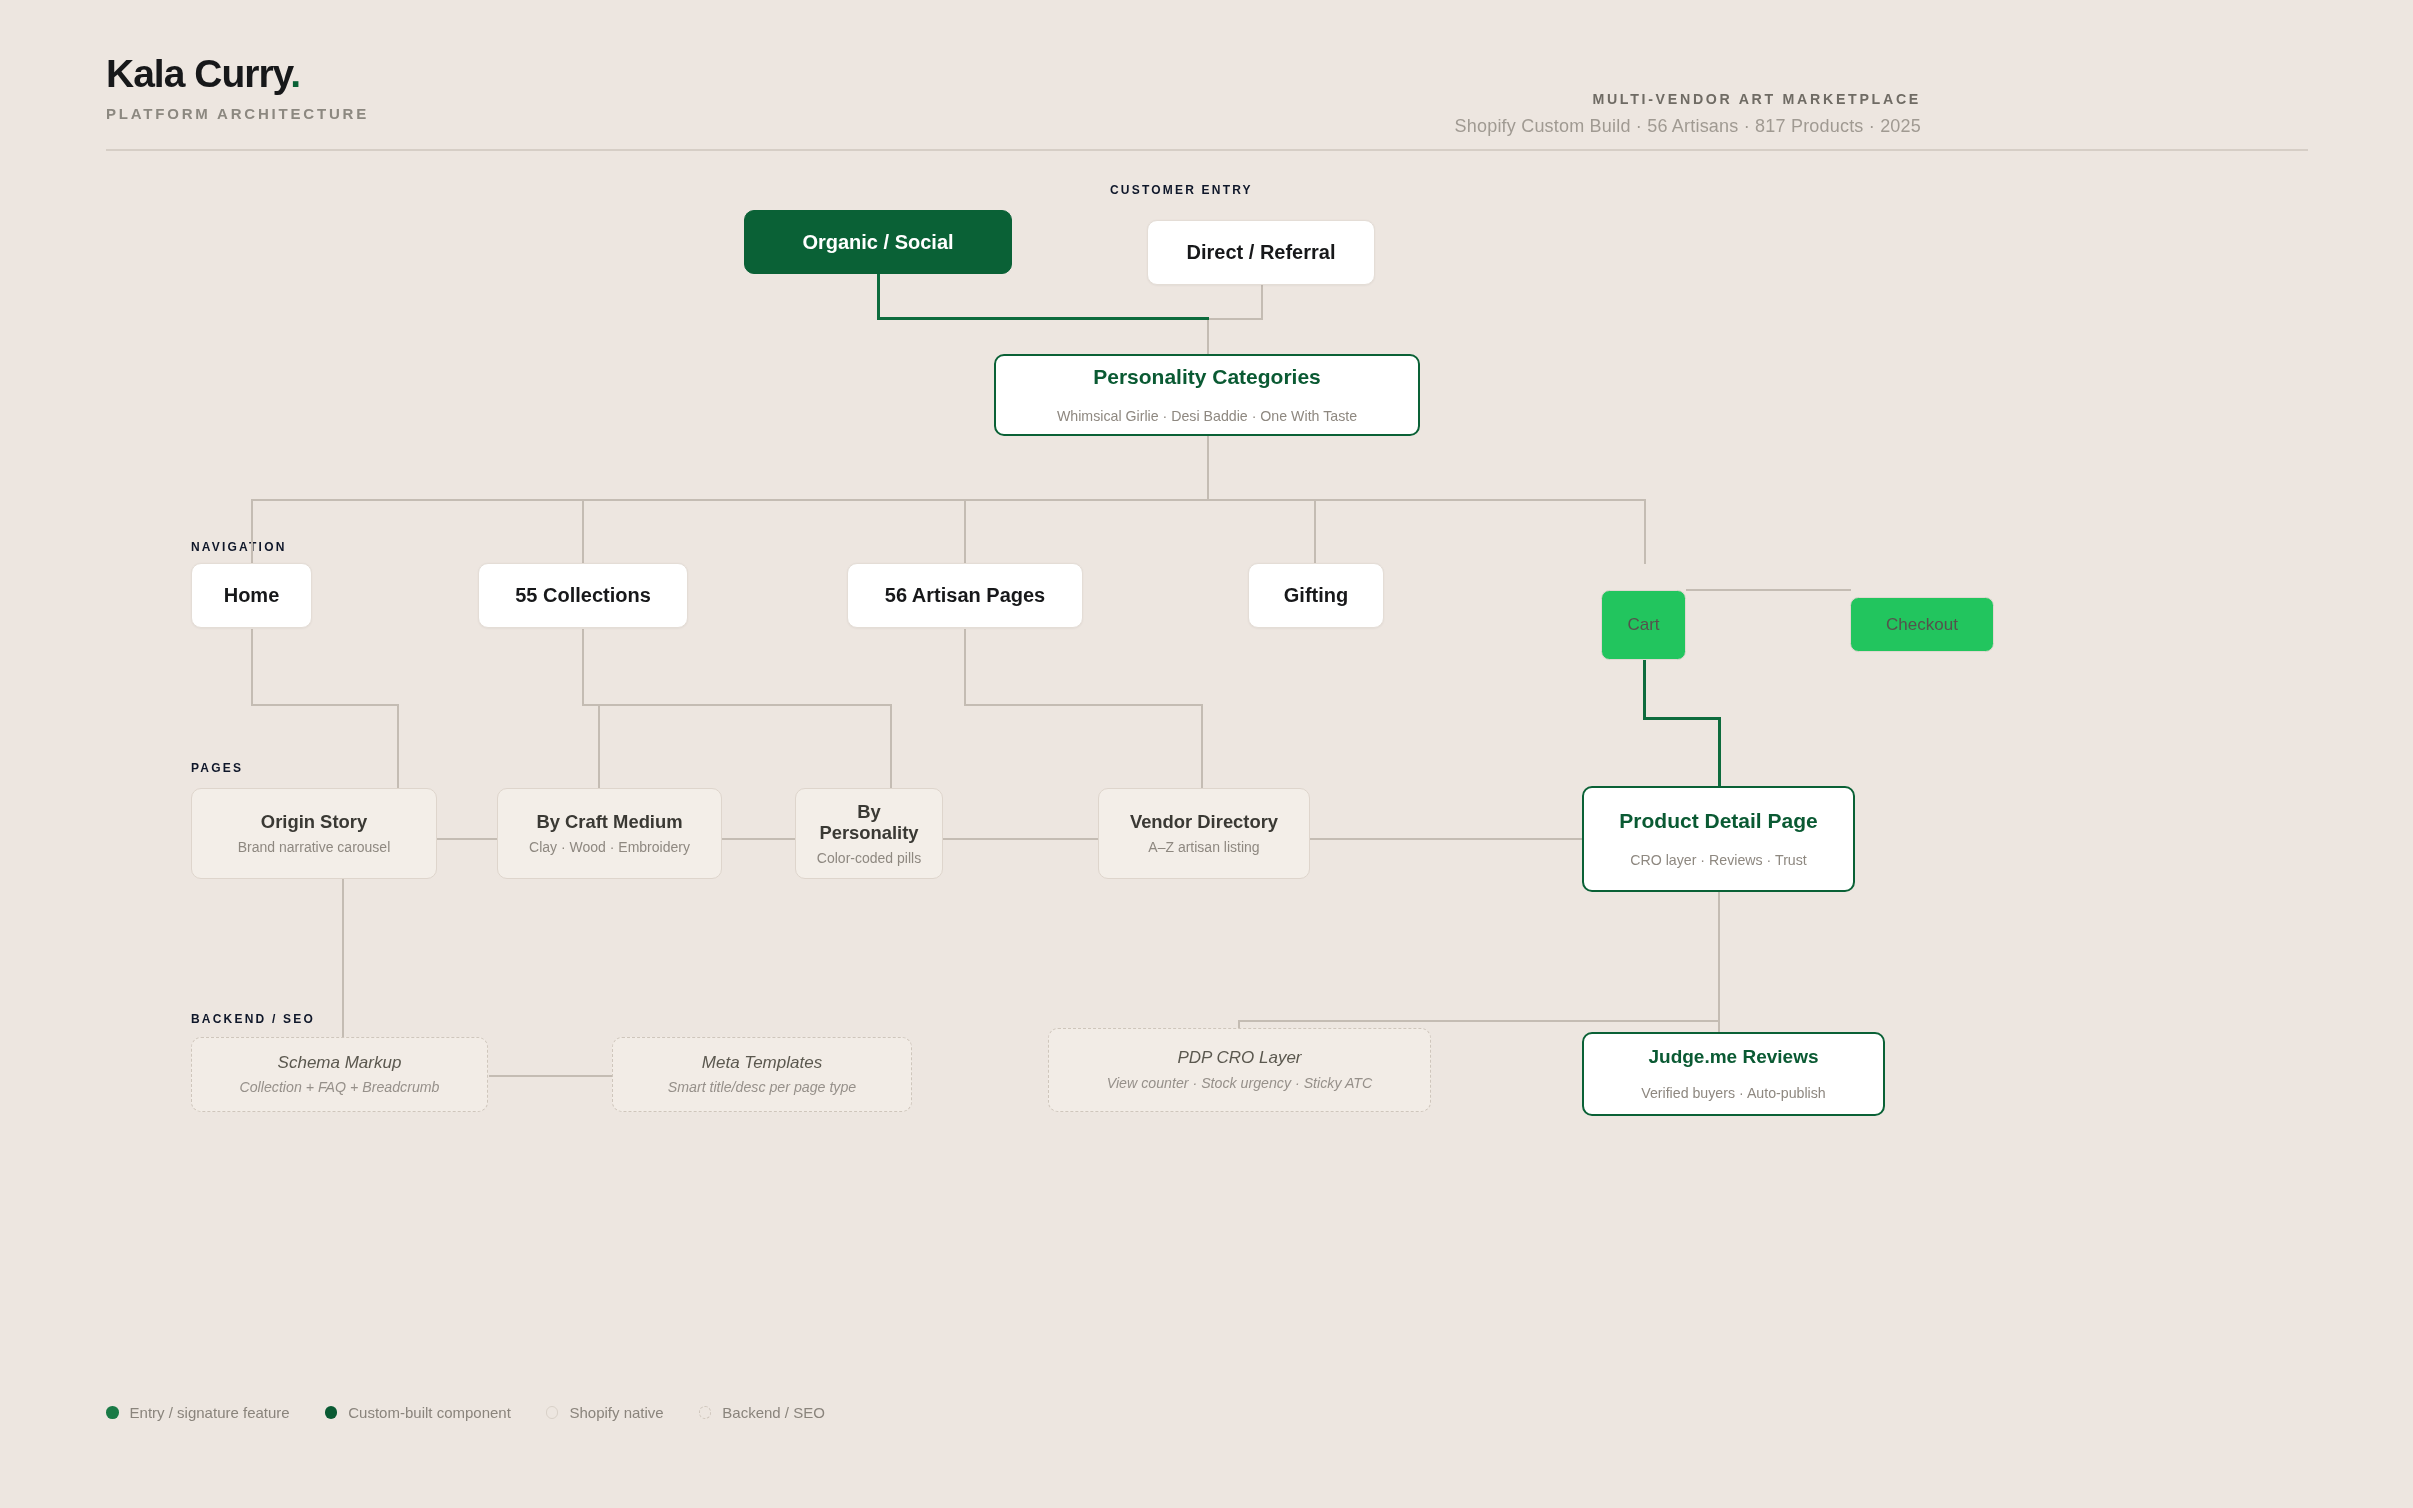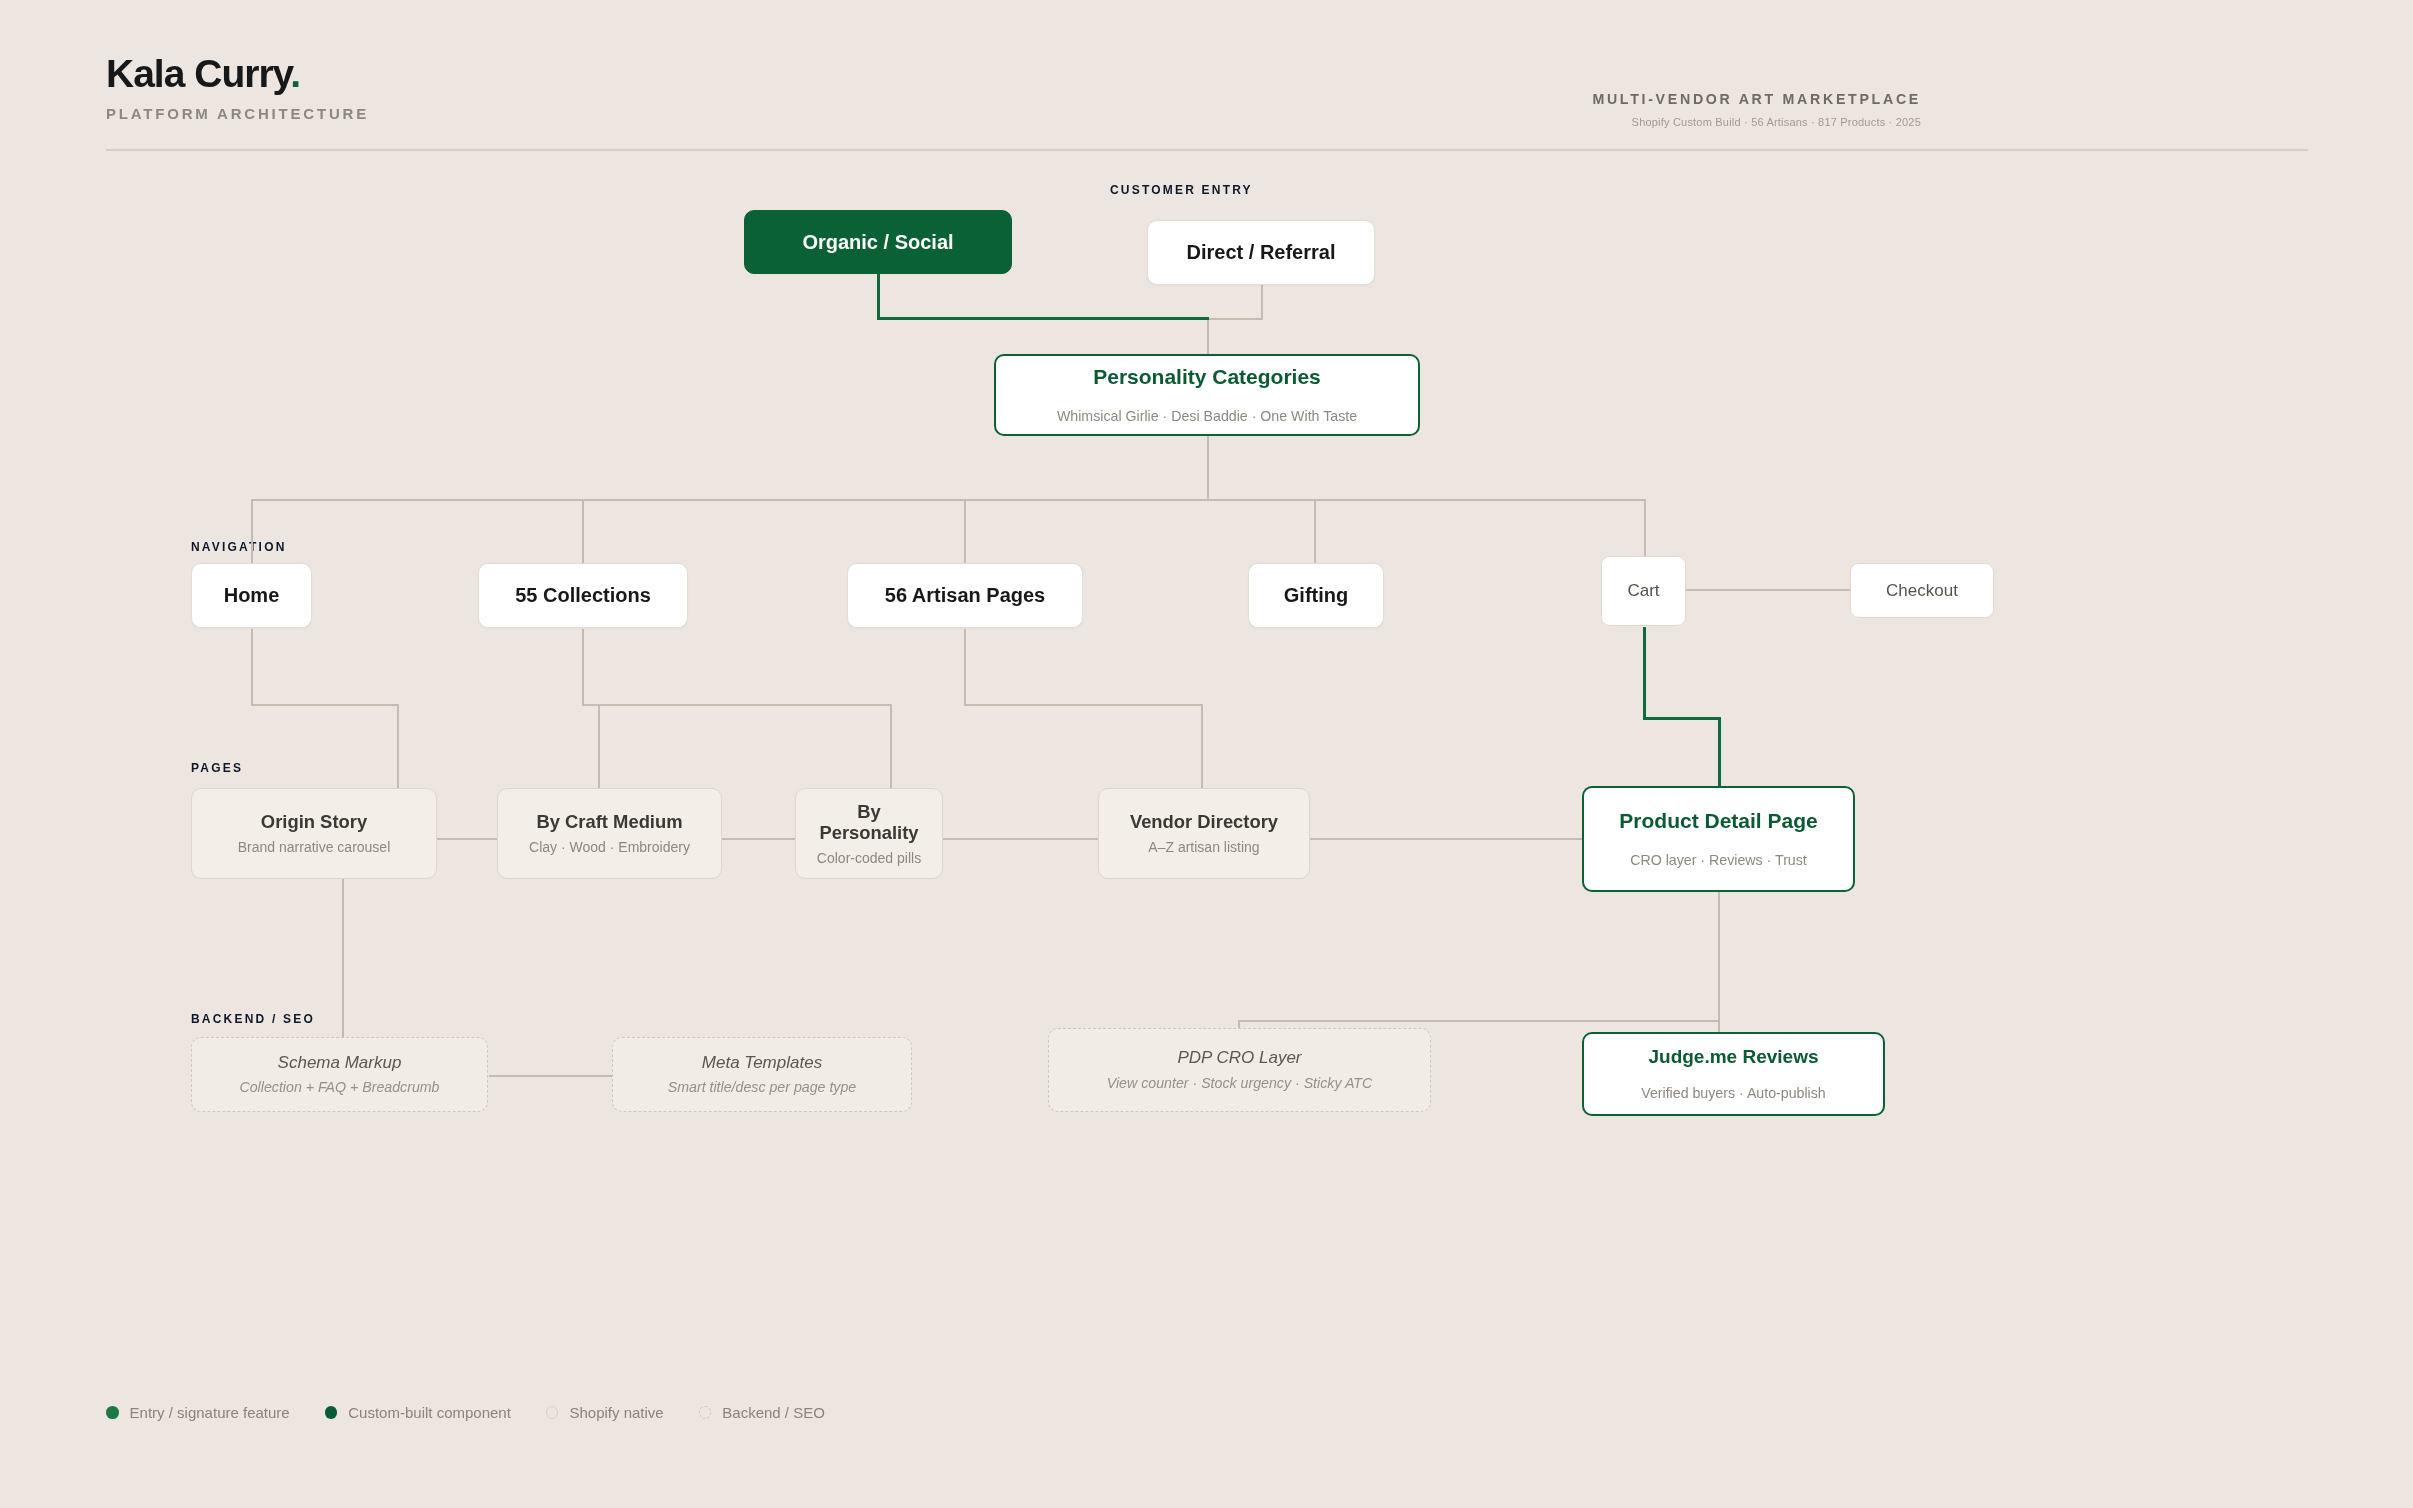--- a/index.html
+++ b/index.html
@@ -21,21 +21,21 @@
   .brand-sub {
     margin-top: 11.7px;
     font-size: 15px; font-weight: 700; letter-spacing: 2.8px;
     color: #8c8880;
   }
   .hdr-right { position: absolute; right: 106px; top: 91px; text-align: right; }
   .hdr-title {
     font-size: 14.2px; font-weight: 700; letter-spacing: 2.7px; color: #6f6b64;
   }
   .hdr-meta {
-    margin-top: 9.2px; font-size: 11px; color: #a09a92; letter-spacing: 0.2px;
+    margin-top: 9.2px; font-size: 18px; color: #a09a92; letter-spacing: 0.2px;
   }
   .hdr-rule {
     position: absolute; left: 106px; top: 149px; width: 2202px; height: 1.7px;
     background: #d6cec6;
   }
 
   
   .seclabel {
     position: absolute;
     font-size: 12px; font-weight: 700; letter-spacing: 2.2px;
@@ -88,23 +88,24 @@
   
   .n-muted {
     background: #f3eee8;
     border: 0.8px solid #ded5cc;
   }
   .n-muted .t { font-size: 18.4px; font-weight: 700; color: #3a3934; }
   .n-muted .s { font-size: 14px; color: #8e8880; margin-top: 6.7px; }
 
   
   .n-native {
-    background: #ffffff;
+    background: #22c55e;
     border: 0.8px solid #e0d8d0;
     border-radius: 8.4px;
+    margin-top: 34px;
   }
   .n-native .t { font-size: 17px; font-weight: 400; color: #55524c; }
 
   
   .n-dashed {
     background: #f2ece6;
     border: 1.7px dashed #cfc6bc;
     border-radius: 10px;
   }
   .n-dashed .t { font-size: 17px; font-style: italic; color: #5b584f; font-weight: 400; }

